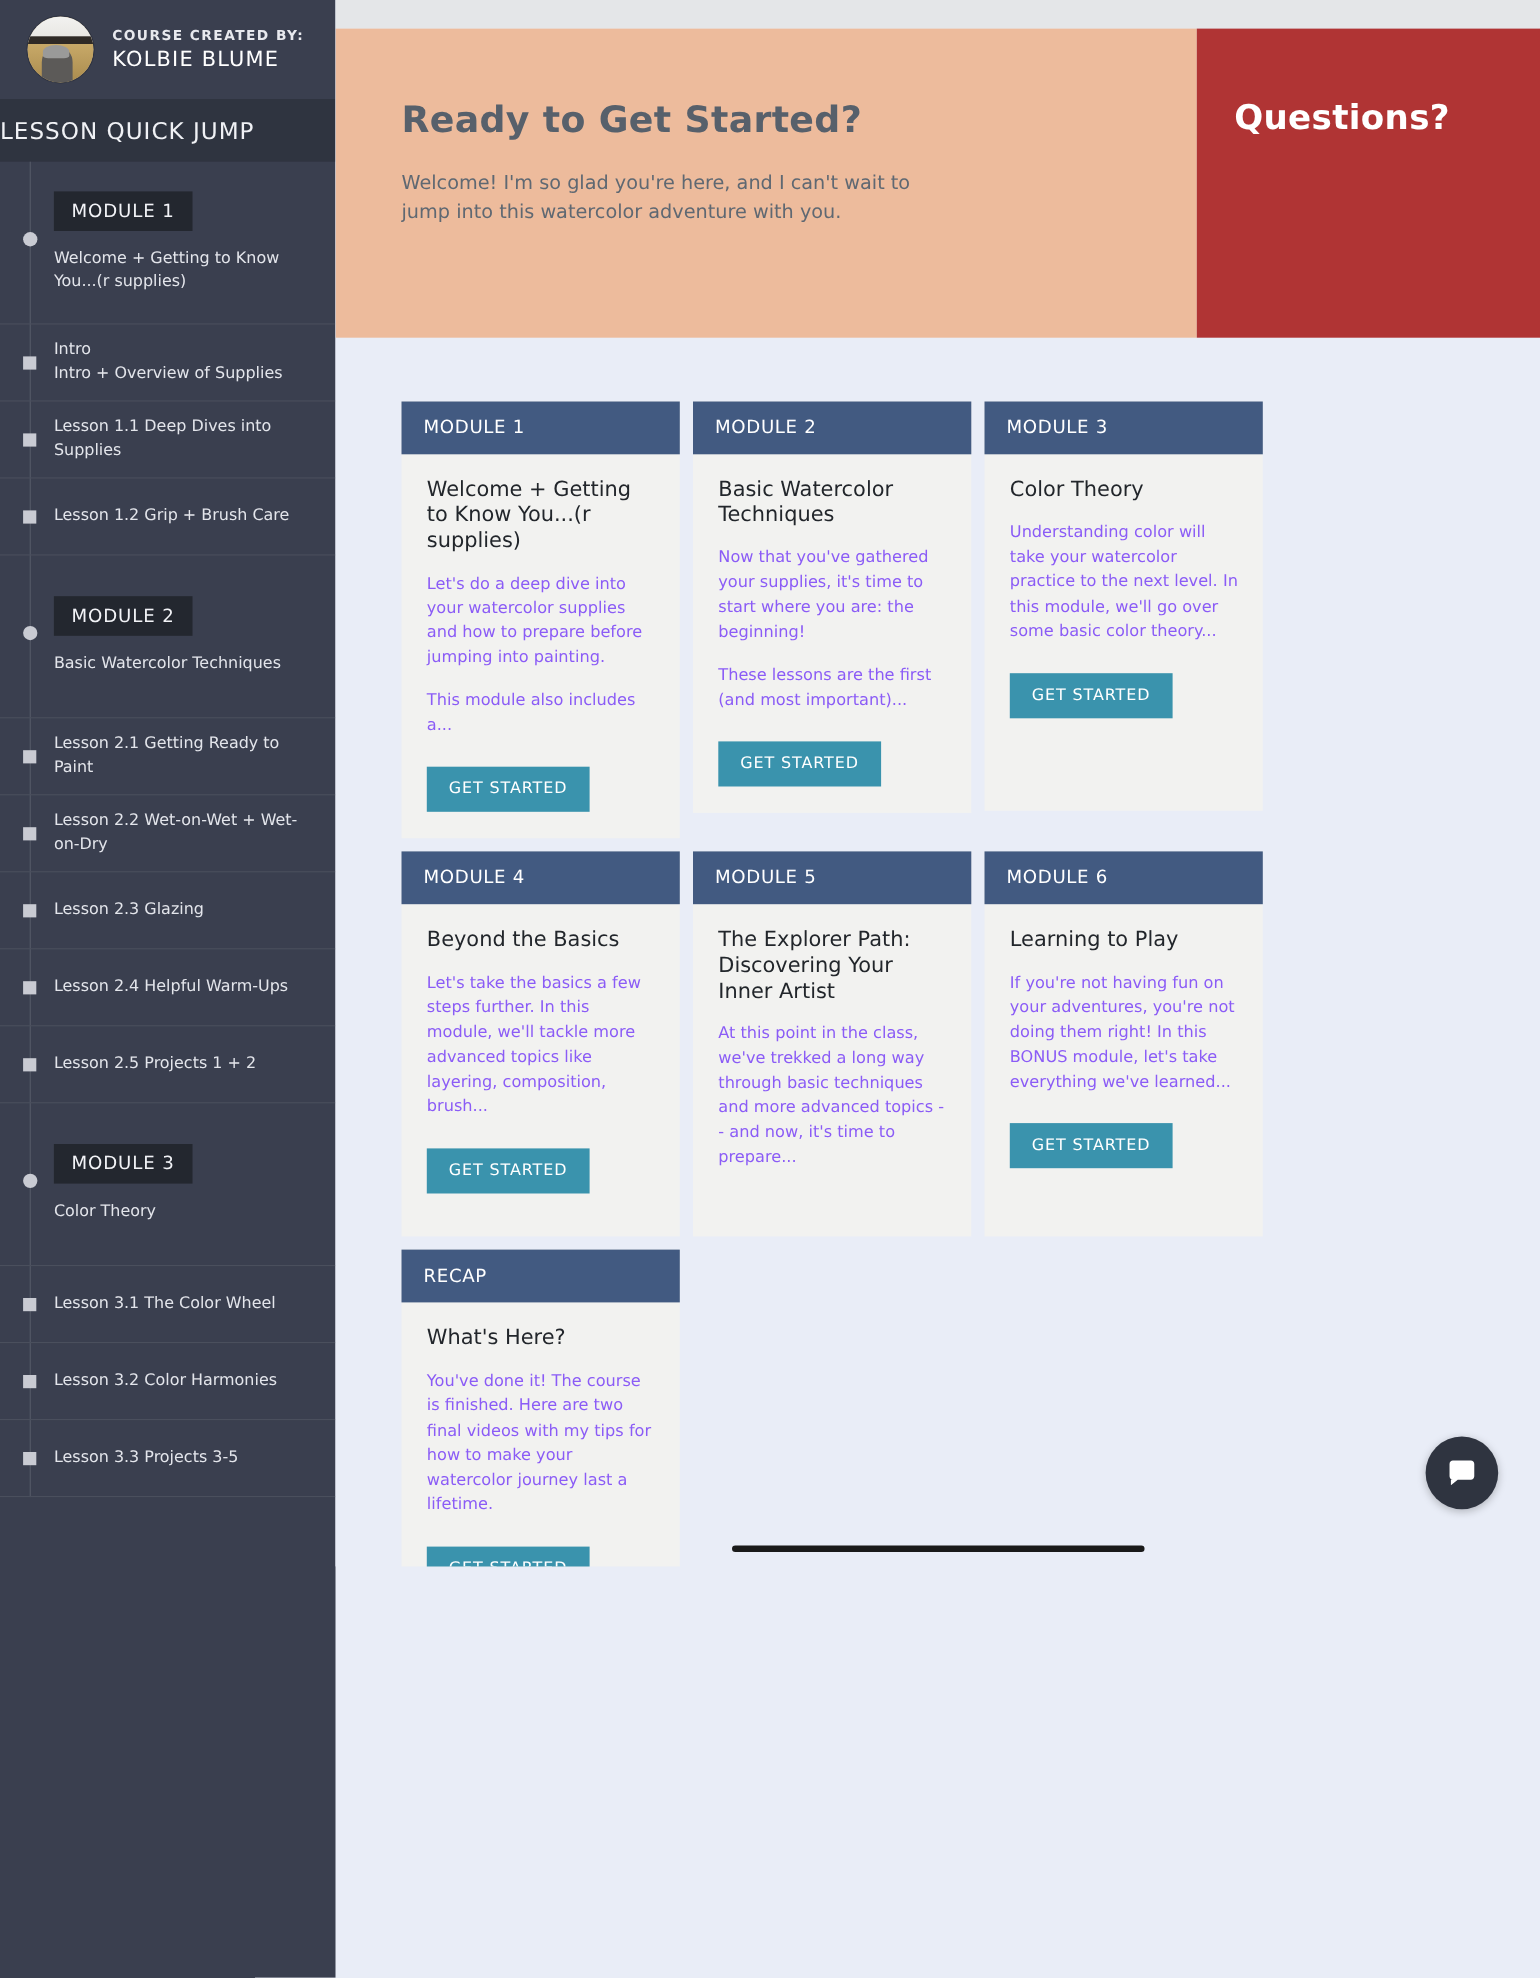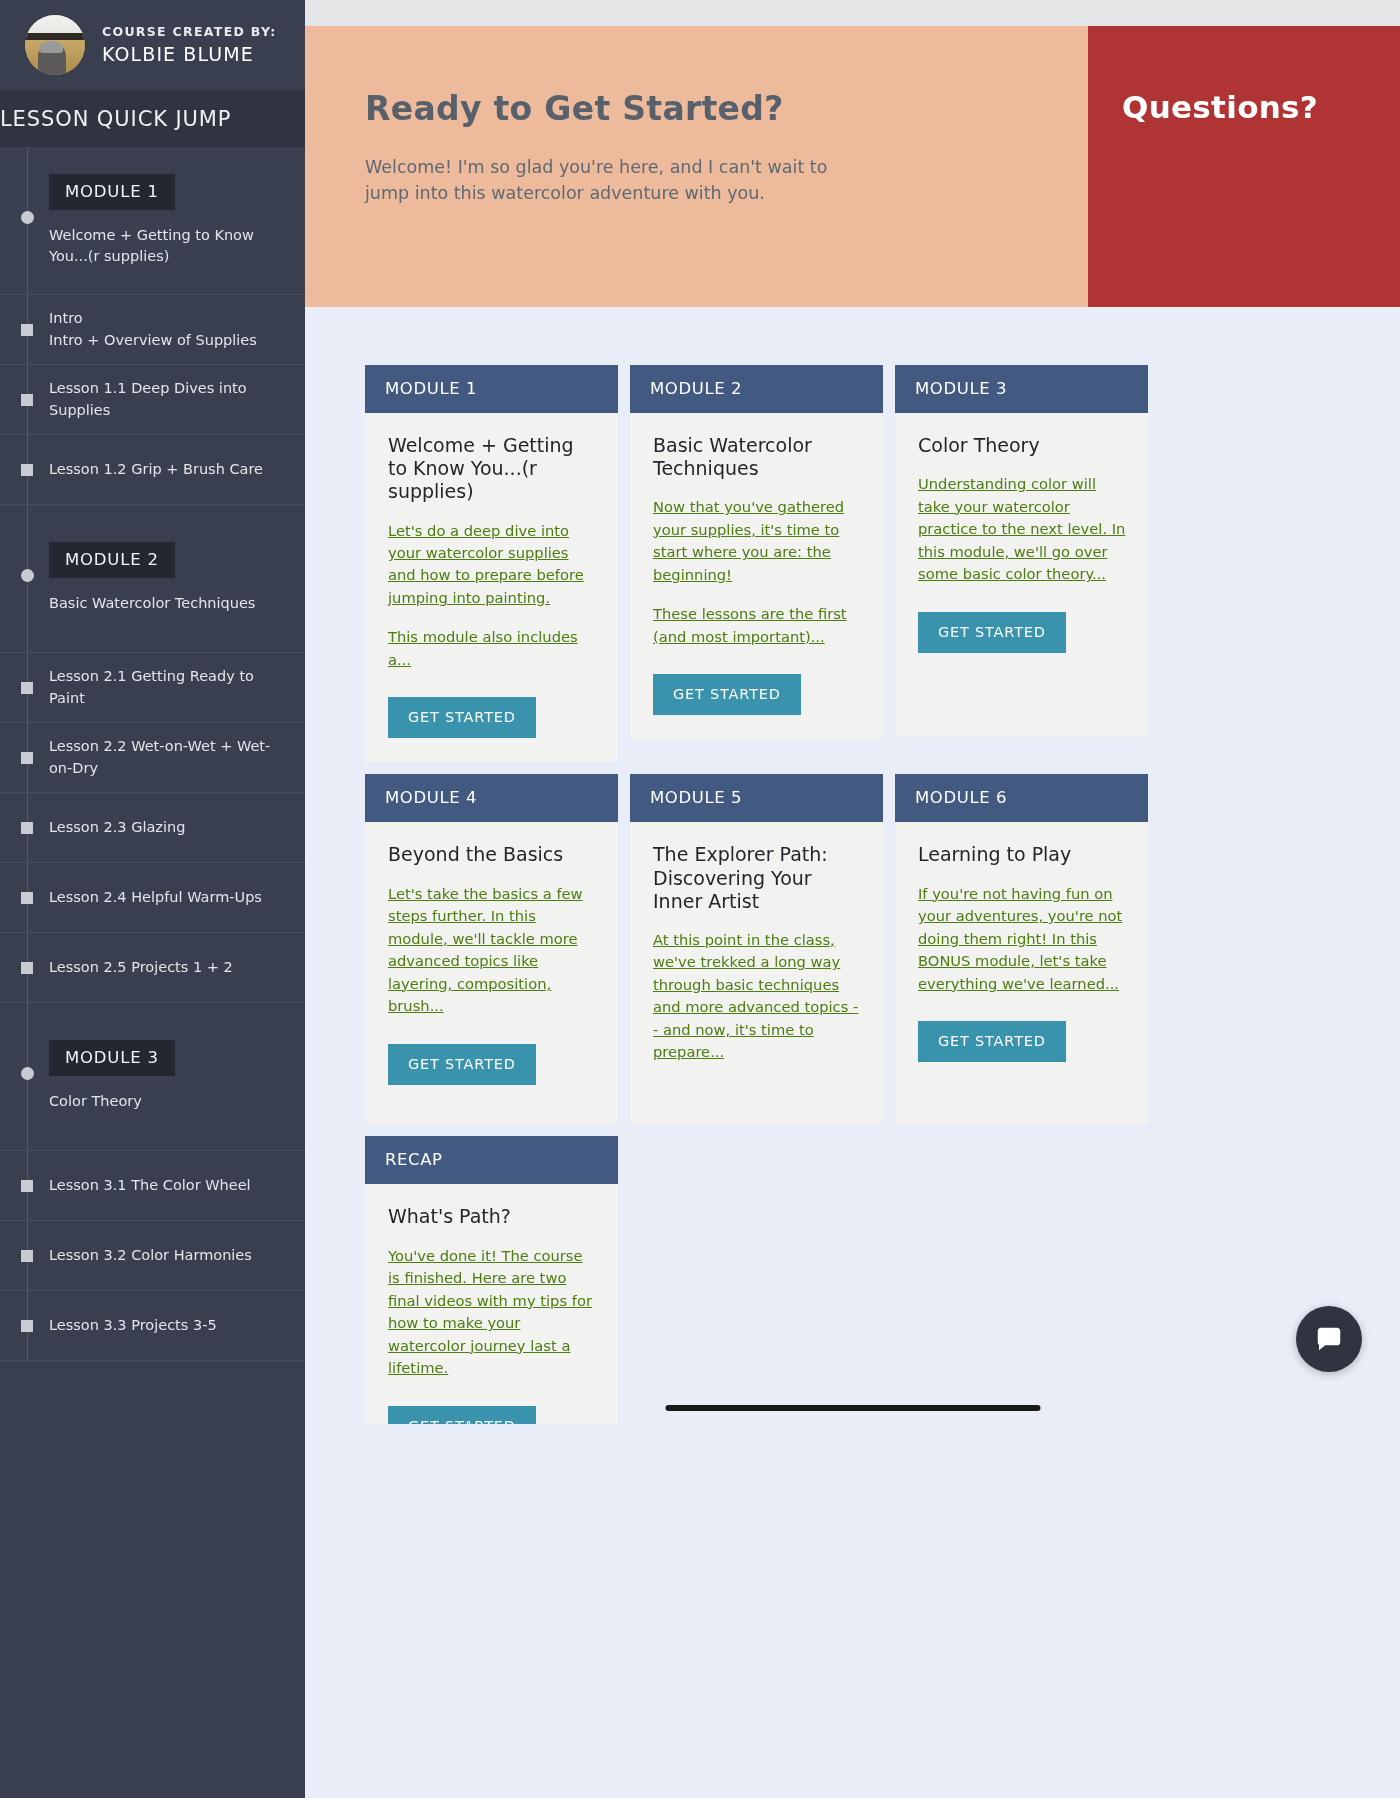--- a/index.html
+++ b/index.html
@@ -203,24 +203,23 @@
     display: flex;
     flex-direction: column;
   }
   .card-title {
     color: #22262b;
     font-size: 19px;
     line-height: 1.22;
     margin-bottom: 16px;
   }
   .card-desc {
-    color: #4d7c0f;
+    color: #8b5cf6;
     font-size: 14.7px;
     line-height: 1.53;
-    text-decoration: underline;
   }
   .card-desc p + p { margin-top: 17px; }
   .btn {
     align-self: flex-start;
     margin-top: 26px;
     background: #3a93ad;
     color: #ffffff;
     font-size: 14.5px;
     letter-spacing: 0.8px;
     padding: 12px 20px 13px 20px;
@@ -434,21 +433,21 @@
               <div class="card-title">Learning to Play</div>
               <div class="card-desc">
                 <p>If you're not having fun on your adventures, you're not doing them right! In this BONUS module, let's take everything we've learned...</p>
               </div>
               <button class="btn">GET STARTED</button>
             </div>
           </div>
           <div class="card r3">
             <div class="card-head">RECAP</div>
             <div class="card-body">
-              <div class="card-title">What's Path?</div>
+              <div class="card-title">What's Here?</div>
               <div class="card-desc">
                 <p>You've done it! The course is finished. Here are two final videos with my tips for how to make your watercolor journey last a lifetime.</p>
               </div>
               <button class="btn">GET STARTED</button>
             </div>
           </div>
         </div>
     </div>
 
     <div class="chat-btn">

